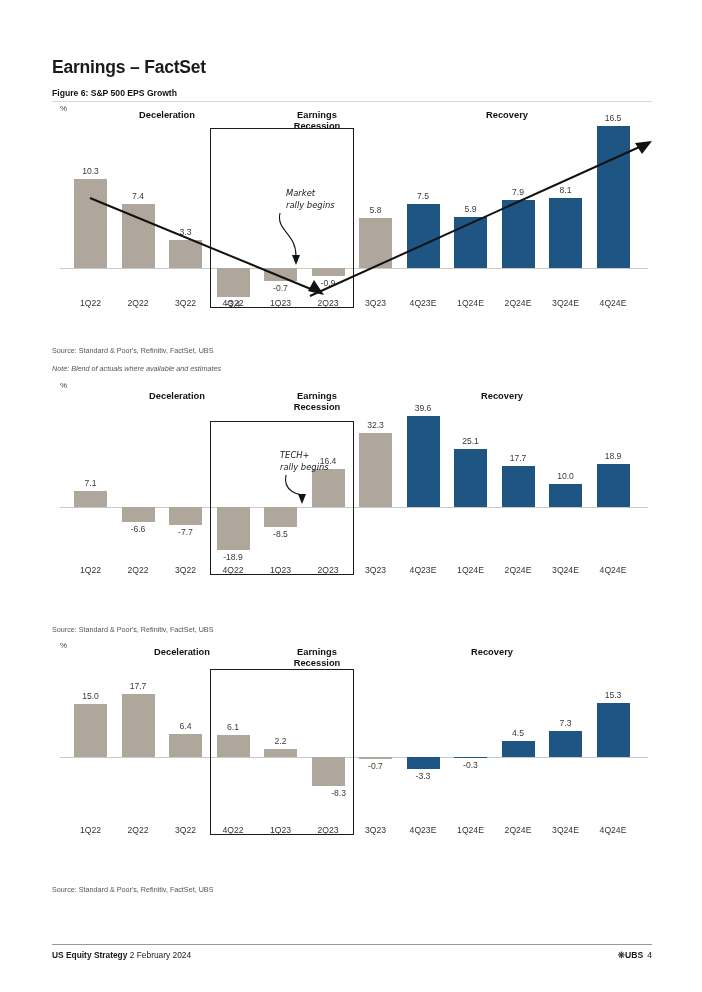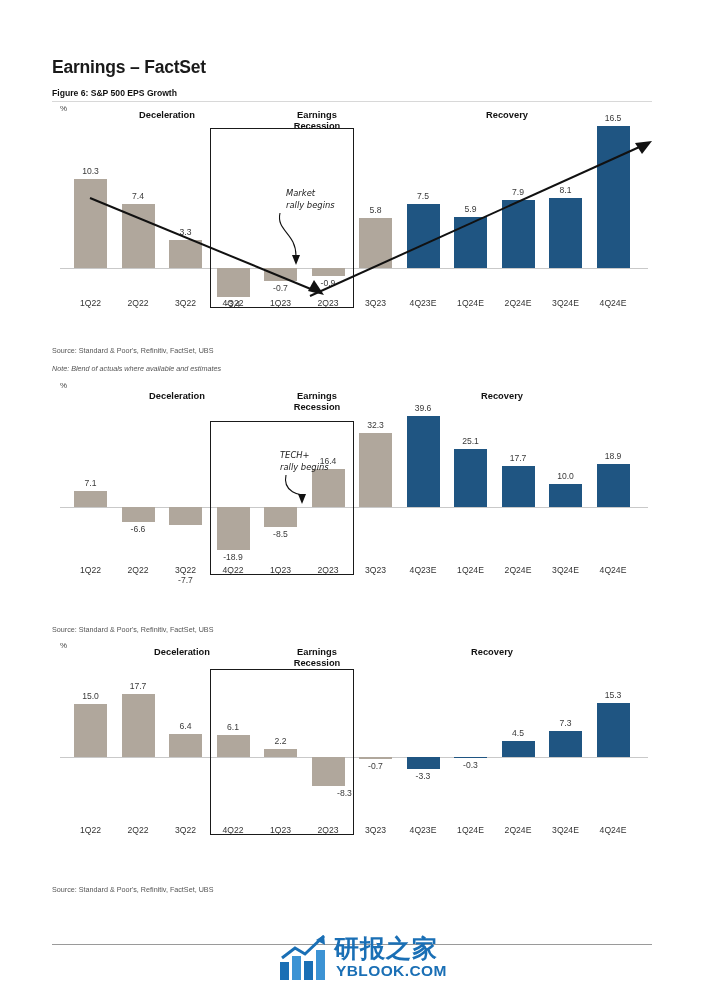--- a/index.html
+++ b/index.html
@@ -277,21 +277,21 @@
           <div class="region-label" style="left: 395px; top: 12px; width: 110px;">Recovery</div>
           <div class="zero-line" style="top: 128px;"></div>
           <div class="recession-box" style="left: 157.5px; top: 42px; width: 144.5px; height: 154px;"></div>
           <div class="bar" style="left: 22px; top: 111.67px; width: 33px; height: 16.33px; background: rgb(176, 167, 156);"></div>
           <div class="bar-value" style="left: 16px; width: 45px; top: 98.67px;">7.1</div>
           <div class="x-label" style="left: 15px; width: 47px; top: 186px;">1Q22</div>
           <div class="bar" style="left: 69.5px; top: 128px; width: 33px; height: 15.18px; background: rgb(176, 167, 156);"></div>
           <div class="bar-value" style="left: 63.5px; width: 45px; top: 145.18px;">-6.6</div>
           <div class="x-label" style="left: 62.5px; width: 47px; top: 186px;">2Q22</div>
           <div class="bar" style="left: 117px; top: 128px; width: 33px; height: 17.71px; background: rgb(176, 167, 156);"></div>
-          <div class="bar-value" style="left: 111px; width: 45px; top: 147.71px; margin-top: 48px;">-7.7</div>
+          <div class="bar-value" style="left: 111px; width: 45px; top: 147.71px;">-7.7</div>
           <div class="x-label" style="left: 110px; width: 47px; top: 186px;">3Q22</div>
           <div class="bar" style="left: 164.5px; top: 128px; width: 33px; height: 43.47px; background: rgb(176, 167, 156);"></div>
           <div class="bar-value" style="left: 158.5px; width: 45px; top: 173.47px;">-18.9</div>
           <div class="x-label" style="left: 157.5px; width: 47px; top: 186px;">4Q22</div>
           <div class="bar" style="left: 212px; top: 128px; width: 33px; height: 19.55px; background: rgb(176, 167, 156);"></div>
           <div class="bar-value" style="left: 206px; width: 45px; top: 149.55px;">-8.5</div>
           <div class="x-label" style="left: 205px; width: 47px; top: 186px;">1Q23</div>
           <div class="bar" style="left: 259.5px; top: 90.28px; width: 33px; height: 37.72px; background: rgb(176, 167, 156);"></div>
           <div class="bar-value" style="left: 253.5px; width: 45px; top: 77.28px;">16.4</div>
           <div class="x-label" style="left: 252.5px; width: 47px; top: 186px;">2Q23</div>
@@ -343,21 +343,21 @@
           <div class="bar" style="left: 117px; top: 95.28px; width: 33px; height: 22.72px; background: rgb(176, 167, 156);"></div>
           <div class="bar-value" style="left: 111px; width: 45px; top: 82.28px;">6.4</div>
           <div class="x-label" style="left: 110px; width: 47px; top: 186px;">3Q22</div>
           <div class="bar" style="left: 164.5px; top: 96.345px; width: 33px; height: 21.655px; background: rgb(176, 167, 156);"></div>
           <div class="bar-value" style="left: 158.5px; width: 45px; top: 83.345px;">6.1</div>
           <div class="x-label" style="left: 157.5px; width: 47px; top: 186px;">4Q22</div>
           <div class="bar" style="left: 212px; top: 110.19px; width: 33px; height: 7.81px; background: rgb(176, 167, 156);"></div>
           <div class="bar-value" style="left: 206px; width: 45px; top: 97.19px;">2.2</div>
           <div class="x-label" style="left: 205px; width: 47px; top: 186px;">1Q23</div>
           <div class="bar" style="left: 259.5px; top: 118px; width: 33px; height: 29.465px; background: rgb(176, 167, 156);"></div>
-          <div class="bar-value" style="left: 270px; width: 45px; top: 149.465px;">-8.3</div>
+          <div class="bar-value" style="left: 249px; width: 45px; top: 149.465px; text-align: right;">-8.3</div>
           <div class="x-label" style="left: 252.5px; width: 47px; top: 186px;">2Q23</div>
           <div class="bar" style="left: 307px; top: 118px; width: 33px; height: 2.485px; background: rgb(176, 167, 156);"></div>
           <div class="bar-value" style="left: 301px; width: 45px; top: 122.485px;">-0.7</div>
           <div class="x-label" style="left: 300px; width: 47px; top: 186px;">3Q23</div>
           <div class="bar" style="left: 354.5px; top: 118px; width: 33px; height: 11.715px; background: rgb(31, 85, 130);"></div>
           <div class="bar-value" style="left: 348.5px; width: 45px; top: 131.715px;">-3.3</div>
           <div class="x-label" style="left: 347.5px; width: 47px; top: 186px;">4Q23E</div>
           <div class="bar" style="left: 402px; top: 118px; width: 33px; height: 1.065px; background: rgb(31, 85, 130);"></div>
           <div class="bar-value" style="left: 396px; width: 45px; top: 121.065px;">-0.3</div>
           <div class="x-label" style="left: 395px; width: 47px; top: 186px;">1Q24E</div>
@@ -373,26 +373,23 @@
         </div>
       <div class="source" id="src2" style="top: 246px;">
         <div>Source: Standard &amp; Poor's, Refinitiv, FactSet, UBS</div>
       </div>
     </div>
 
   </div>
 
   <div class="footer-rule"></div>
 
-  <div class="watermark">
-    <svg width="52" height="50" viewBox="0 0 52 50">
-      <polyline points="4,26 17,16 27,22 46,4" fill="none" stroke="#1a6fb5" stroke-width="3"></polyline>
-      <polygon points="46,3 47,13 38,8" fill="#1a6fb5"></polygon>
-      <rect x="2" y="30" width="9" height="18" fill="#1a6fb5"></rect>
-      <rect x="14" y="24" width="9" height="24" fill="#3c93d4"></rect>
-      <rect x="26" y="29" width="9" height="19" fill="#1a6fb5"></rect>
-      <rect x="38" y="18" width="9" height="30" fill="#3c93d4"></rect>
-    </svg>
-    <div class="wm-cn">研报之家</div>
-    <div class="wm-en">YBLOOK.COM</div>
+
+  <div class="footer">
+    <div class="footer-left">
+      <b>US Equity Strategy</b>
+      <span class="date">2 February 2024</span>
+    </div>
+    <div class="footer-right">
+      <span>❊</span><span>UBS</span><span class="pg">4</span>
+    </div>
   </div>
-
 </div>
 
 </body></html>

